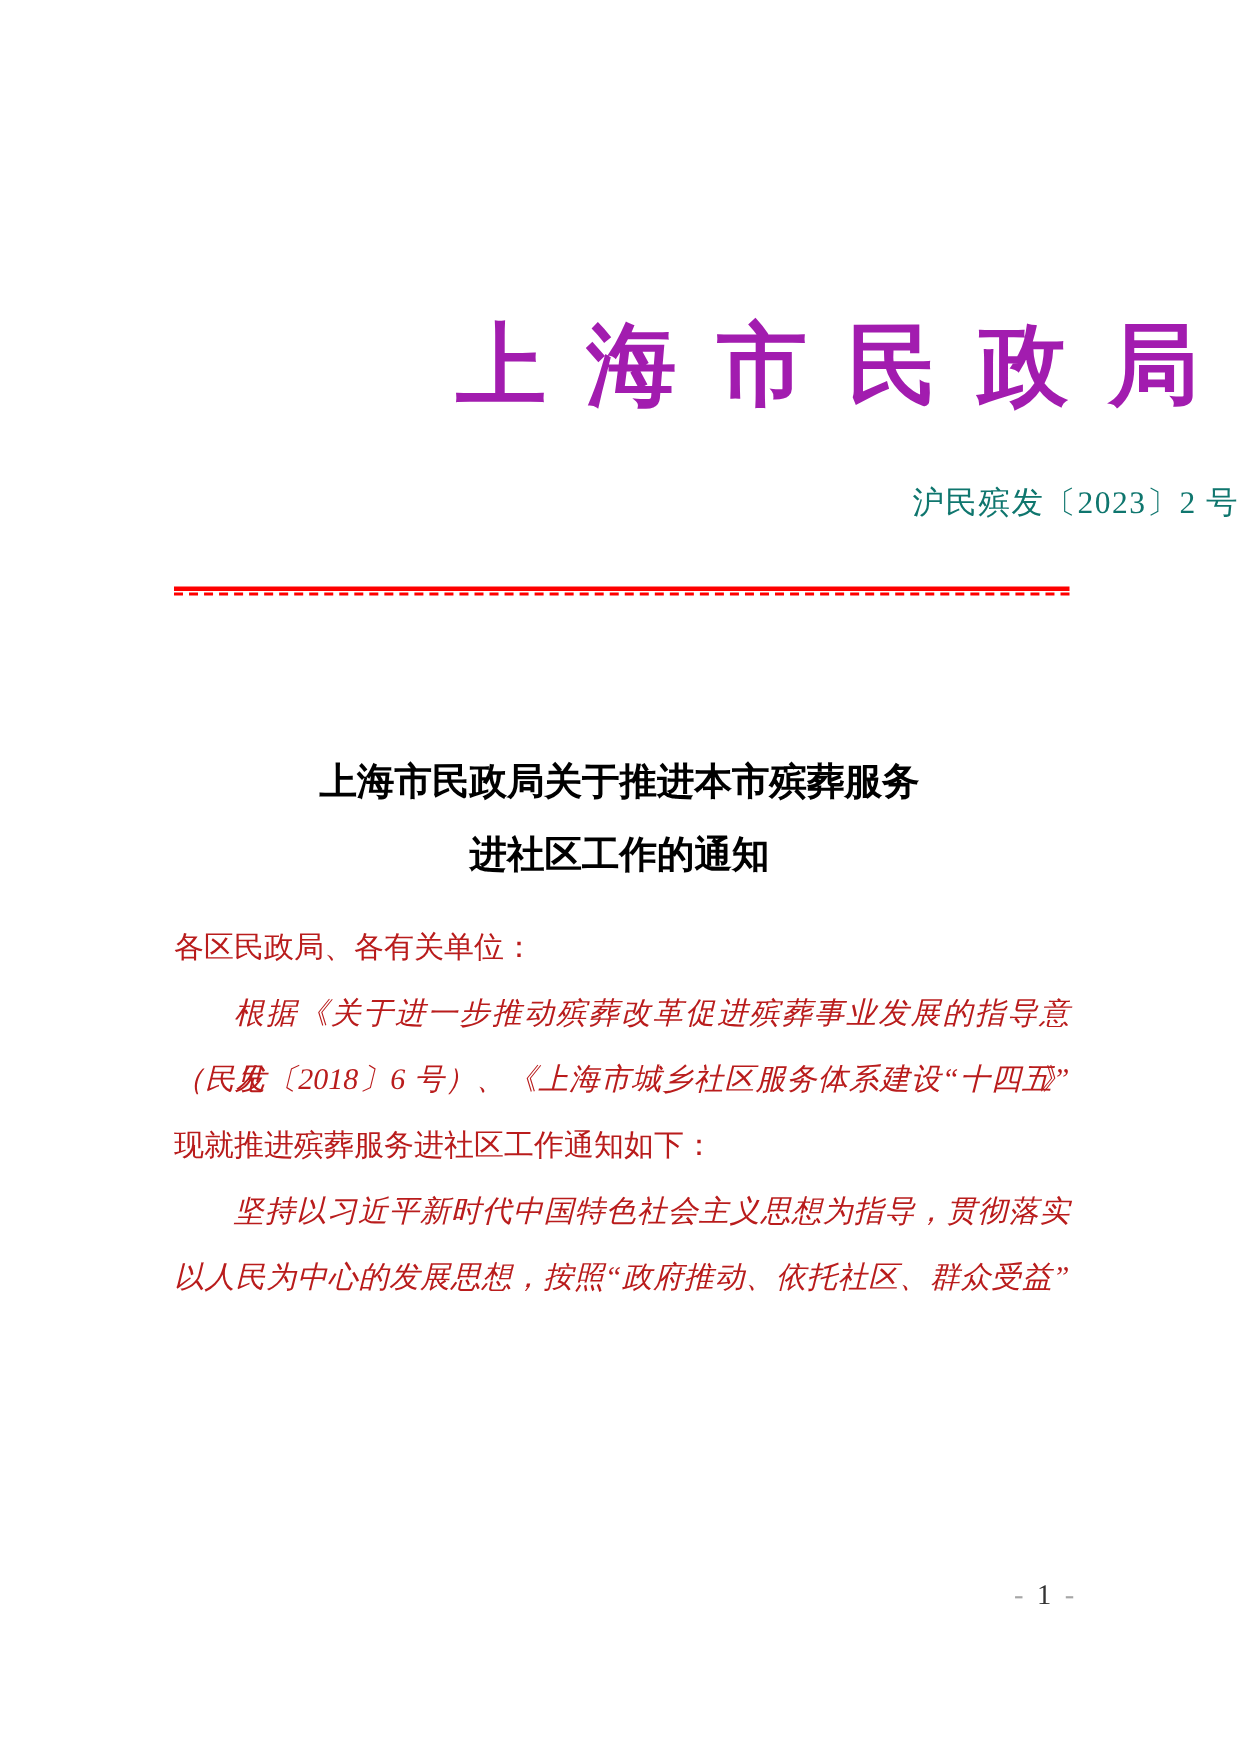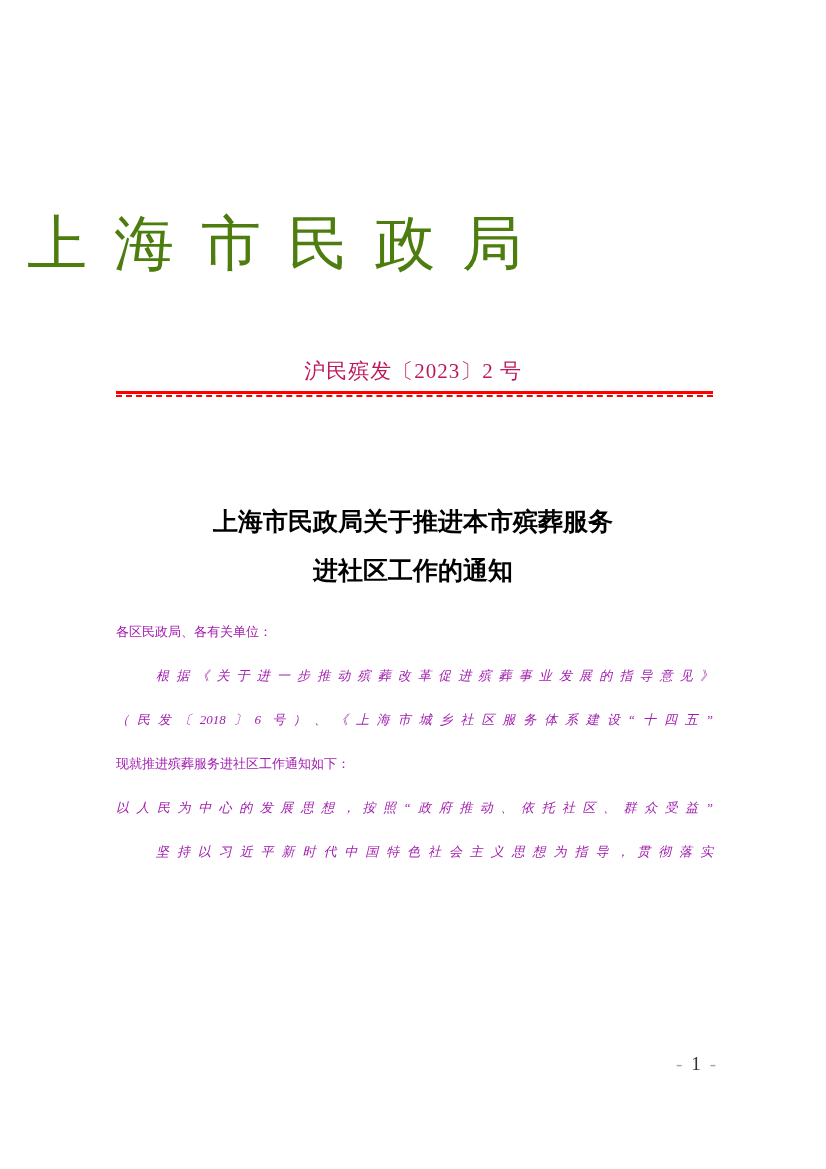--- a/index.html
+++ b/index.html
@@ -11,39 +11,39 @@
     overflow: hidden;
     font-family: "Liberation Serif", "DejaVu Serif", serif;
   }
 
   
   .agency {
     position: absolute;
     top: 202px;
     left: 0;
     right: 0;
-    text-align: left;
-    color: #4d7c0f;
+    text-align: right;
+    color: #a21caf;
     font-family: "Liberation Serif", "DejaVu Serif", serif;
-    font-weight: normal;
+    font-weight: bold;
     font-size: 60px;
     line-height: 84px;
     letter-spacing: 27px;
     text-indent: 27px;
     white-space: nowrap;
   }
 
   
   .doc-number {
     position: absolute;
-    top: 356px;
+    top: 320px;
     left: 0;
     right: 0;
-    text-align: center;
-    color: #be185d;
+    text-align: right;
+    color: #0f766e;
     font-size: 21px;
     line-height: 30px;
     letter-spacing: 1px;
   }
 
   
   .red-line {
     position: absolute;
     top: 391px;
     left: 116px;
@@ -66,22 +66,22 @@
     font-size: 25px;
     line-height: 49px;
   }
 
   
   .body-block {
     position: absolute;
     top: 610px;
     left: 116px;
     width: 597px;
-    color: #a21caf;
-    font-size: 13px;
+    color: #b91c1c;
+    font-size: 20px;
     font-family: "Liberation Serif", "DejaVu Serif", serif;
   }
   .bl {
     height: 44px;
     line-height: 44px;
     white-space: nowrap;
   }
   .bl.just {
     white-space: normal;
     text-align: justify;
@@ -123,21 +123,21 @@
   <div class="doc-title">
     <div>上海市民政局关于推进本市殡葬服务</div>
     <div>进社区工作的通知</div>
   </div>
 
   <div class="body-block">
     <div class="bl">各区民政局、各有关单位：</div>
     <div class="bl just indent">根据《关于进一步推动殡葬改革促进殡葬事业发展的指导意见》</div>
     <div class="bl just">（民发〔2018〕6 号）、《上海市城乡社区服务体系建设“十四五”</div>
     <div class="bl">现就推进殡葬服务进社区工作通知如下：</div>
+    <div class="bl just indent">坚持以习近平新时代中国特色社会主义思想为指导，贯彻落实</div>
     <div class="bl just">以人民为中心的发展思想，按照“政府推动、依托社区、群众受益”</div>
-    <div class="bl just indent">坚持以习近平新时代中国特色社会主义思想为指导，贯彻落实</div>
   </div>
 
   <div class="page-num">
     <span class="dash">-</span><span class="num">1</span><span class="dash">-</span>
   </div>
 
 </div>
 
 </body></html>

